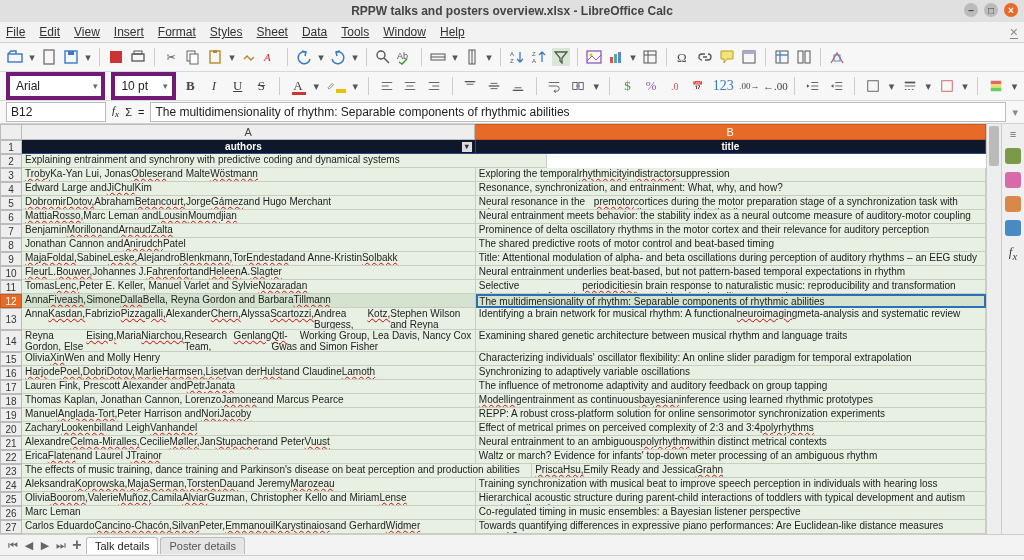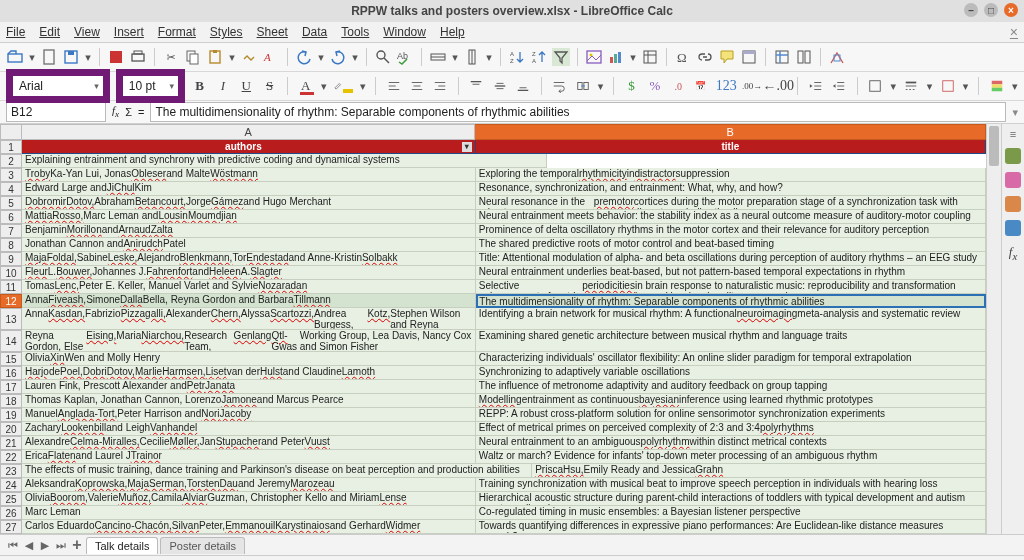--- a/index.html
+++ b/index.html
@@ -11,21 +11,21 @@
   .wbtn.close{background:#e86a28;color:#fff;}
   .menubar{height:20px;background:#f2f2f2;border-bottom:1px solid #d0d0d0;display:flex;align-items:center;padding:0 6px;gap:14px;font-size:12px;color:#333;}
   .menubar span{cursor:default;text-decoration:underline;}
   .menubar .x{margin-left:auto;color:#888;font-size:14px;}
   .toolbar{height:28px;background:#f7f7f7;border-bottom:1px solid #d8d8d8;display:flex;align-items:center;padding:0 6px;gap:4px;}
   .sep{width:1px;height:18px;background:#ccc;margin:0 3px;}
   .tbtn{width:18px;height:18px;display:flex;align-items:center;justify-content:center;color:#555;}
   .tbtn svg{width:16px;height:16px;display:block;}
   .dd{width:8px;}
   .formatbar{height:28px;background:#f7f7f7;border-bottom:1px solid #d8d8d8;display:flex;align-items:center;padding:0 6px;gap:6px;}
-  .combo{height:20px;border:7px solid #701a75;background:#fff;display:flex;align-items:center;padding:0 6px;font-size:12px;position:relative;}
+  .combo{height:20px;border:4px solid #701a75;background:#fff;display:flex;align-items:center;padding:0 6px;font-size:12px;position:relative;}
   .combo .arr{position:absolute;right:4px;font-size:9px;color:#666;}
   .combo.font{width:90px;}
   .combo.size{width:50px;}
   .fbtn{width:20px;height:20px;display:flex;align-items:center;justify-content:center;font-size:13px;color:#444;font-family:serif;}
   .fbtn.bold{font-weight:bold;}
   .fbtn.italic{font-style:italic;}
   .fbtn.und{text-decoration:underline;}
   .colorchip{width:14px;height:4px;background:#e6c200;margin-top:10px;}
   .refbar{height:22px;background:#f7f7f7;border-bottom:1px solid #d0d0d0;display:flex;align-items:center;padding:0 6px;gap:6px;}
   .namebox{width:90px;height:18px;border:1px solid #bbb;background:#fff;padding:0 4px;display:flex;align-items:center;font-size:12px;}
@@ -37,21 +37,21 @@
   .rowhead{width:20px;background:#eee;border:1px solid #bbb;text-align:center;font-size:10px;color:#333;display:flex;align-items:center;justify-content:center;flex-shrink:0;}
   .rowhead.sel{background:#e86a28;color:#fff;border-color:#c55a1f;}
   .ch{background:#eee;border:1px solid #bbb;border-left:none;text-align:center;font-size:11px;color:#444;display:flex;align-items:center;justify-content:center;}
   .ch.A{width:460px;}
   .ch.B{width:518px;}
   .row{display:flex;height:14px;}
   .row.tall{height:22px;}
   .cell{border-right:1px solid #c7d0c0;border-bottom:1px solid #c7d0c0;padding:0 3px;font-size:10px;line-height:11px;overflow:hidden;background:#e7f0e2;display:flex;align-items:flex-start;}
   .cell.A{width:460px;}
   .cell.B{width:518px;}
-  .cell.head{background:#b91c1c;color:#fff;border-color:#1f4a87;font-weight:bold;justify-content:center;align-items:center;}
+  .cell.head{background:#0f172a;color:#fff;border-color:#1f4a87;font-weight:bold;justify-content:center;align-items:center;}
   .cell.head .filter{width:10px;height:10px;background:#ddd;margin-left:auto;color:#333;font-size:8px;display:flex;align-items:center;justify-content:center;}
   .cell.sel{border:2px solid #2b6fb5;padding:0 1px;}
   .row.sel .cell{background:#d4e3d0;}
   .redwave{text-decoration:underline;text-decoration-color:#d00;text-decoration-style:wavy;}
   .sidepanel{width:22px;background:#efefef;border-left:1px solid #ccc;display:flex;flex-direction:column;align-items:center;padding-top:4px;gap:8px;}
   .sidepanel .sbtn{width:16px;height:16px;border-radius:3px;}
   .vscroll{width:14px;background:#eee;border-left:1px solid #ccc;position:relative;}
   .vscroll .thumb{position:absolute;top:2px;left:2px;width:10px;height:40px;background:#bbb;border-radius:2px;}
   .tabbar{height:20px;background:#f3f3f3;border-top:1px solid #ccc;display:flex;align-items:center;padding:0 6px;gap:2px;font-size:11px;}
   .tabnav{width:14px;text-align:center;color:#666;}
@@ -356,21 +356,21 @@
       </svg>
     </div>
   <div class="tbtn dd">▾</div>
   <div class="sep"></div>
   <div class="fbtn" style="color:#3a9a3a;">$</div>
   <div class="fbtn" style="color:#8a5bbd;">%</div>
   <div class="fbtn" style="color:#c55;font-size:10px;">.0</div>
   <div class="fbtn" style="color:#c88a2a;font-size:9px;">📅</div>
   <div class="fbtn" style="color:#3a78c4;font-size:14px;">123</div>
   <div class="fbtn" style="font-size:9px;">.00→</div>
-  <div class="fbtn" style="font-size:14px;">←.00</div>
+  <div class="fbtn" style="font-size:11px;">←.00</div>
   <div class="sep"></div>
   <div class="fbtn">
       <svg width="14" height="14" viewBox="0 0 16 16">
         <line x1="6" y1="4" x2="14" y2="4" stroke="#555"></line>
         <line x1="6" y1="8" x2="14" y2="8" stroke="#555"></line>
         <line x1="6" y1="12" x2="14" y2="12" stroke="#555"></line>
         <path d="M1 6 L4 8 L1 10 Z" fill="#555"></path>
       </svg>
     </div>
   <div class="fbtn">

